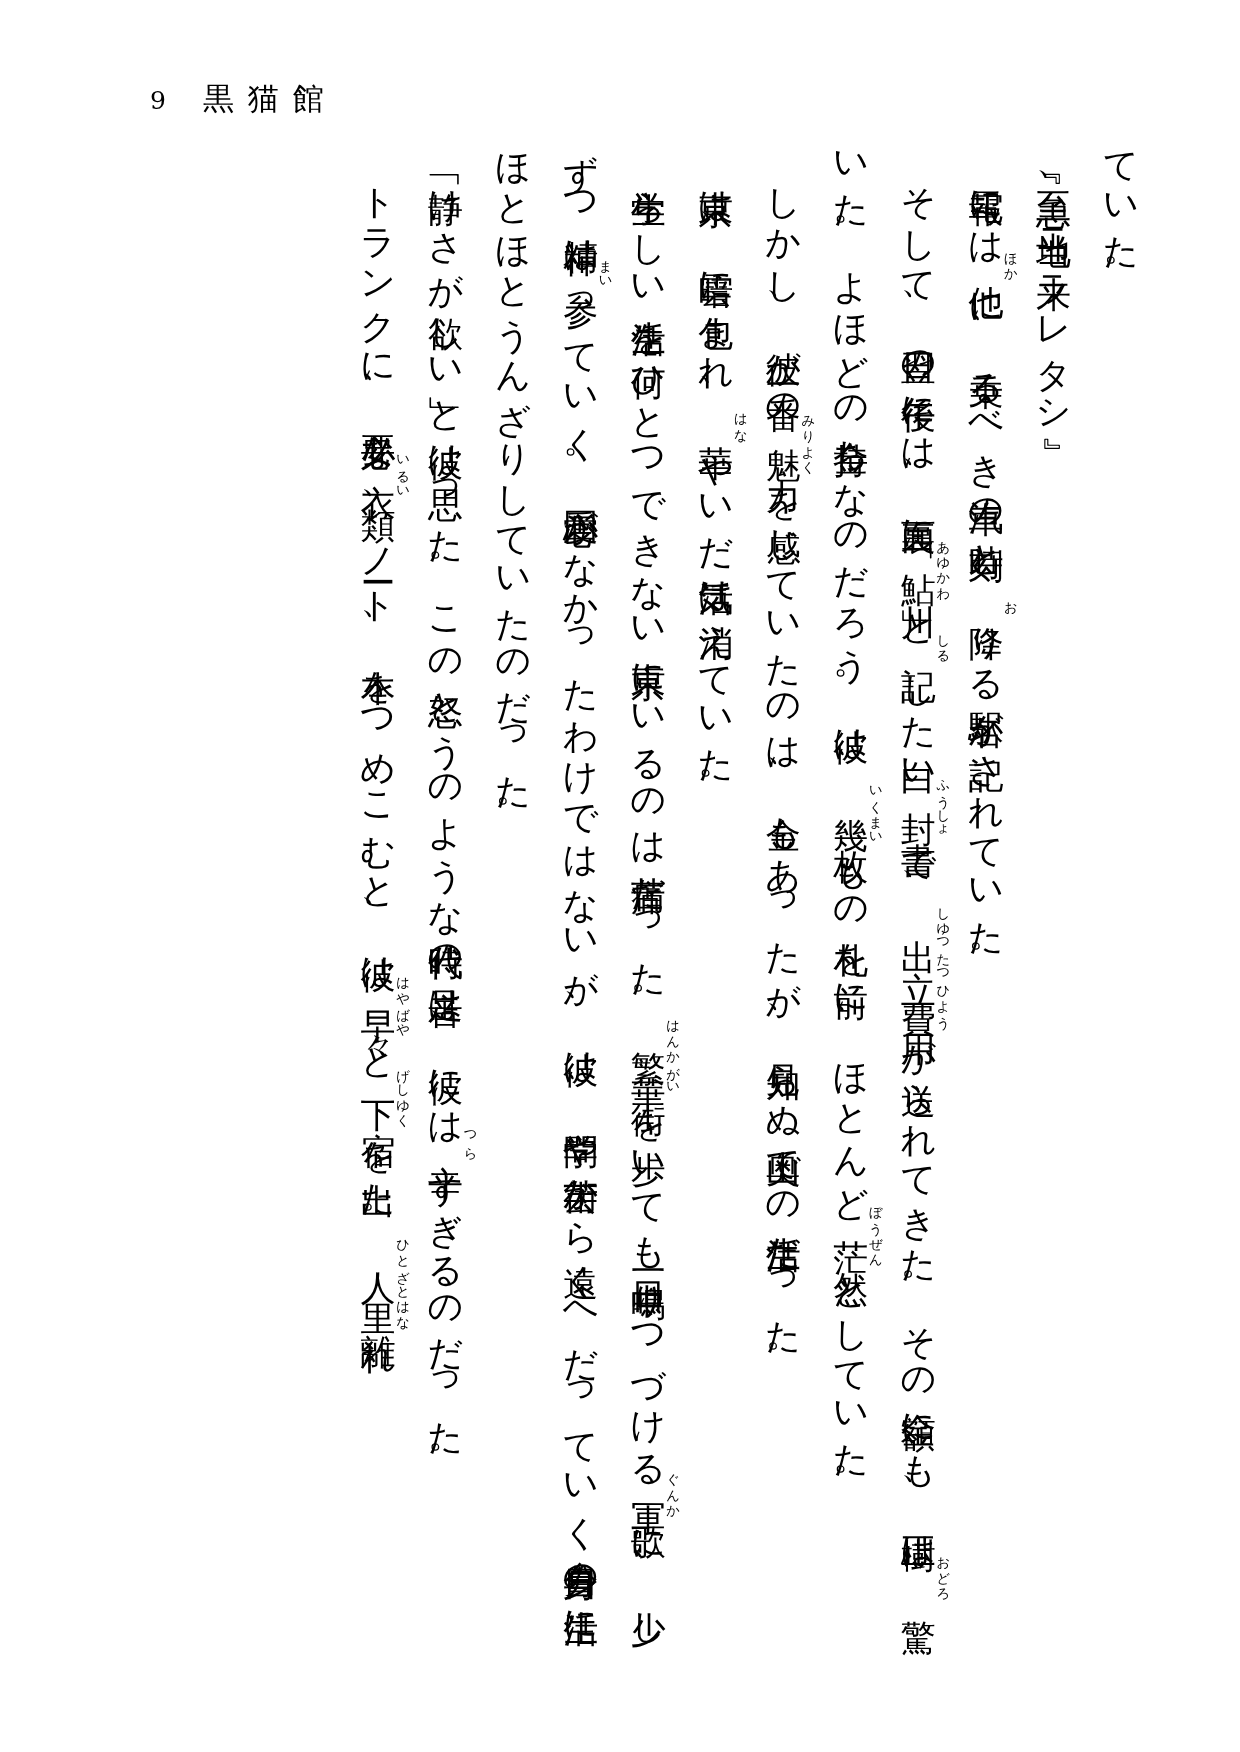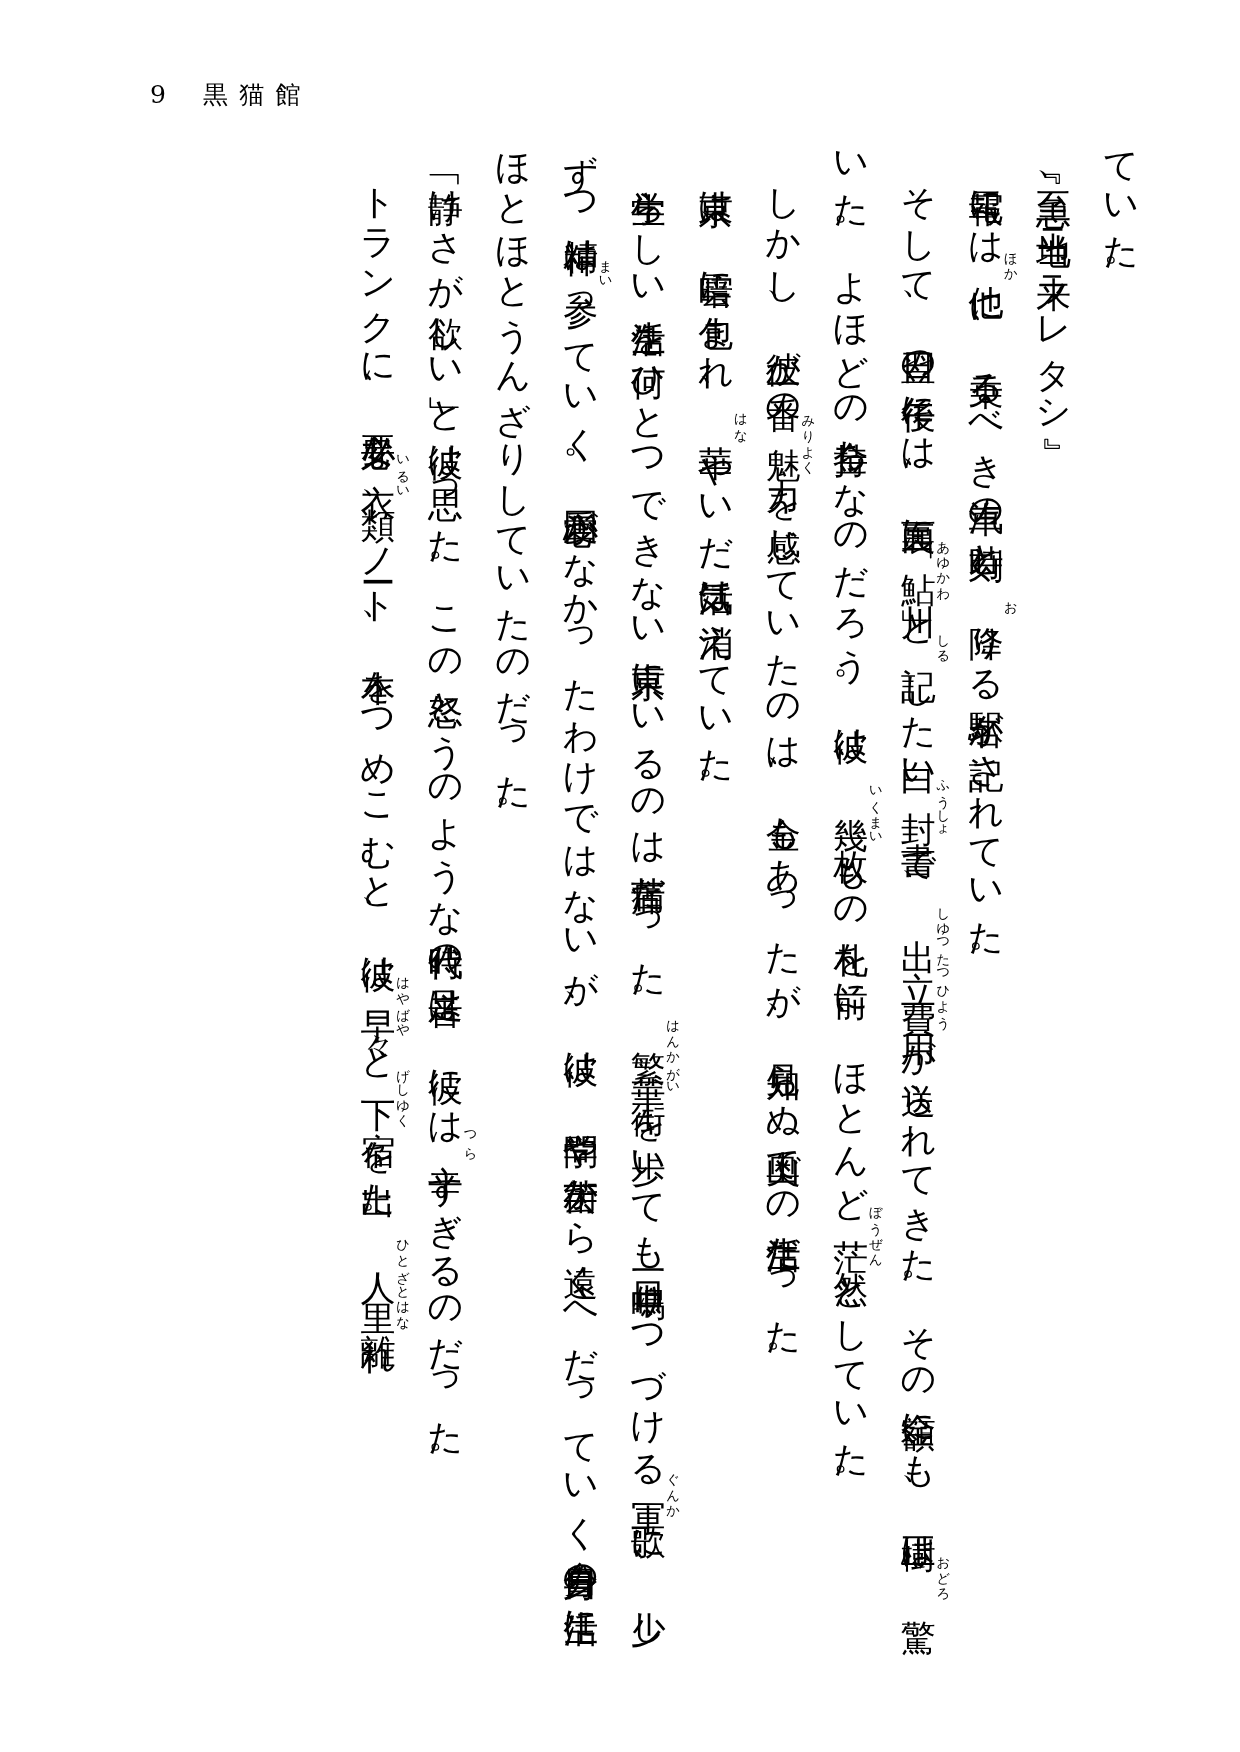--- a/index.html
+++ b/index.html
@@ -32,21 +32,21 @@
     display: flex;
     align-items: baseline;
     gap: 34px;
     font-size: 25px;
     letter-spacing: 0.12em;
   }
   .header .pagenum {
     font-size: 25px;
   }
   .header .runtitle {
-    font-size: 25px;
+    font-size: 31px;
     letter-spacing: 0.45em;
   }
 
   
   .body-area {
     position: absolute;
     top: 128px;
     right: 86px;
     width: 1010px;
     height: 1500px;

